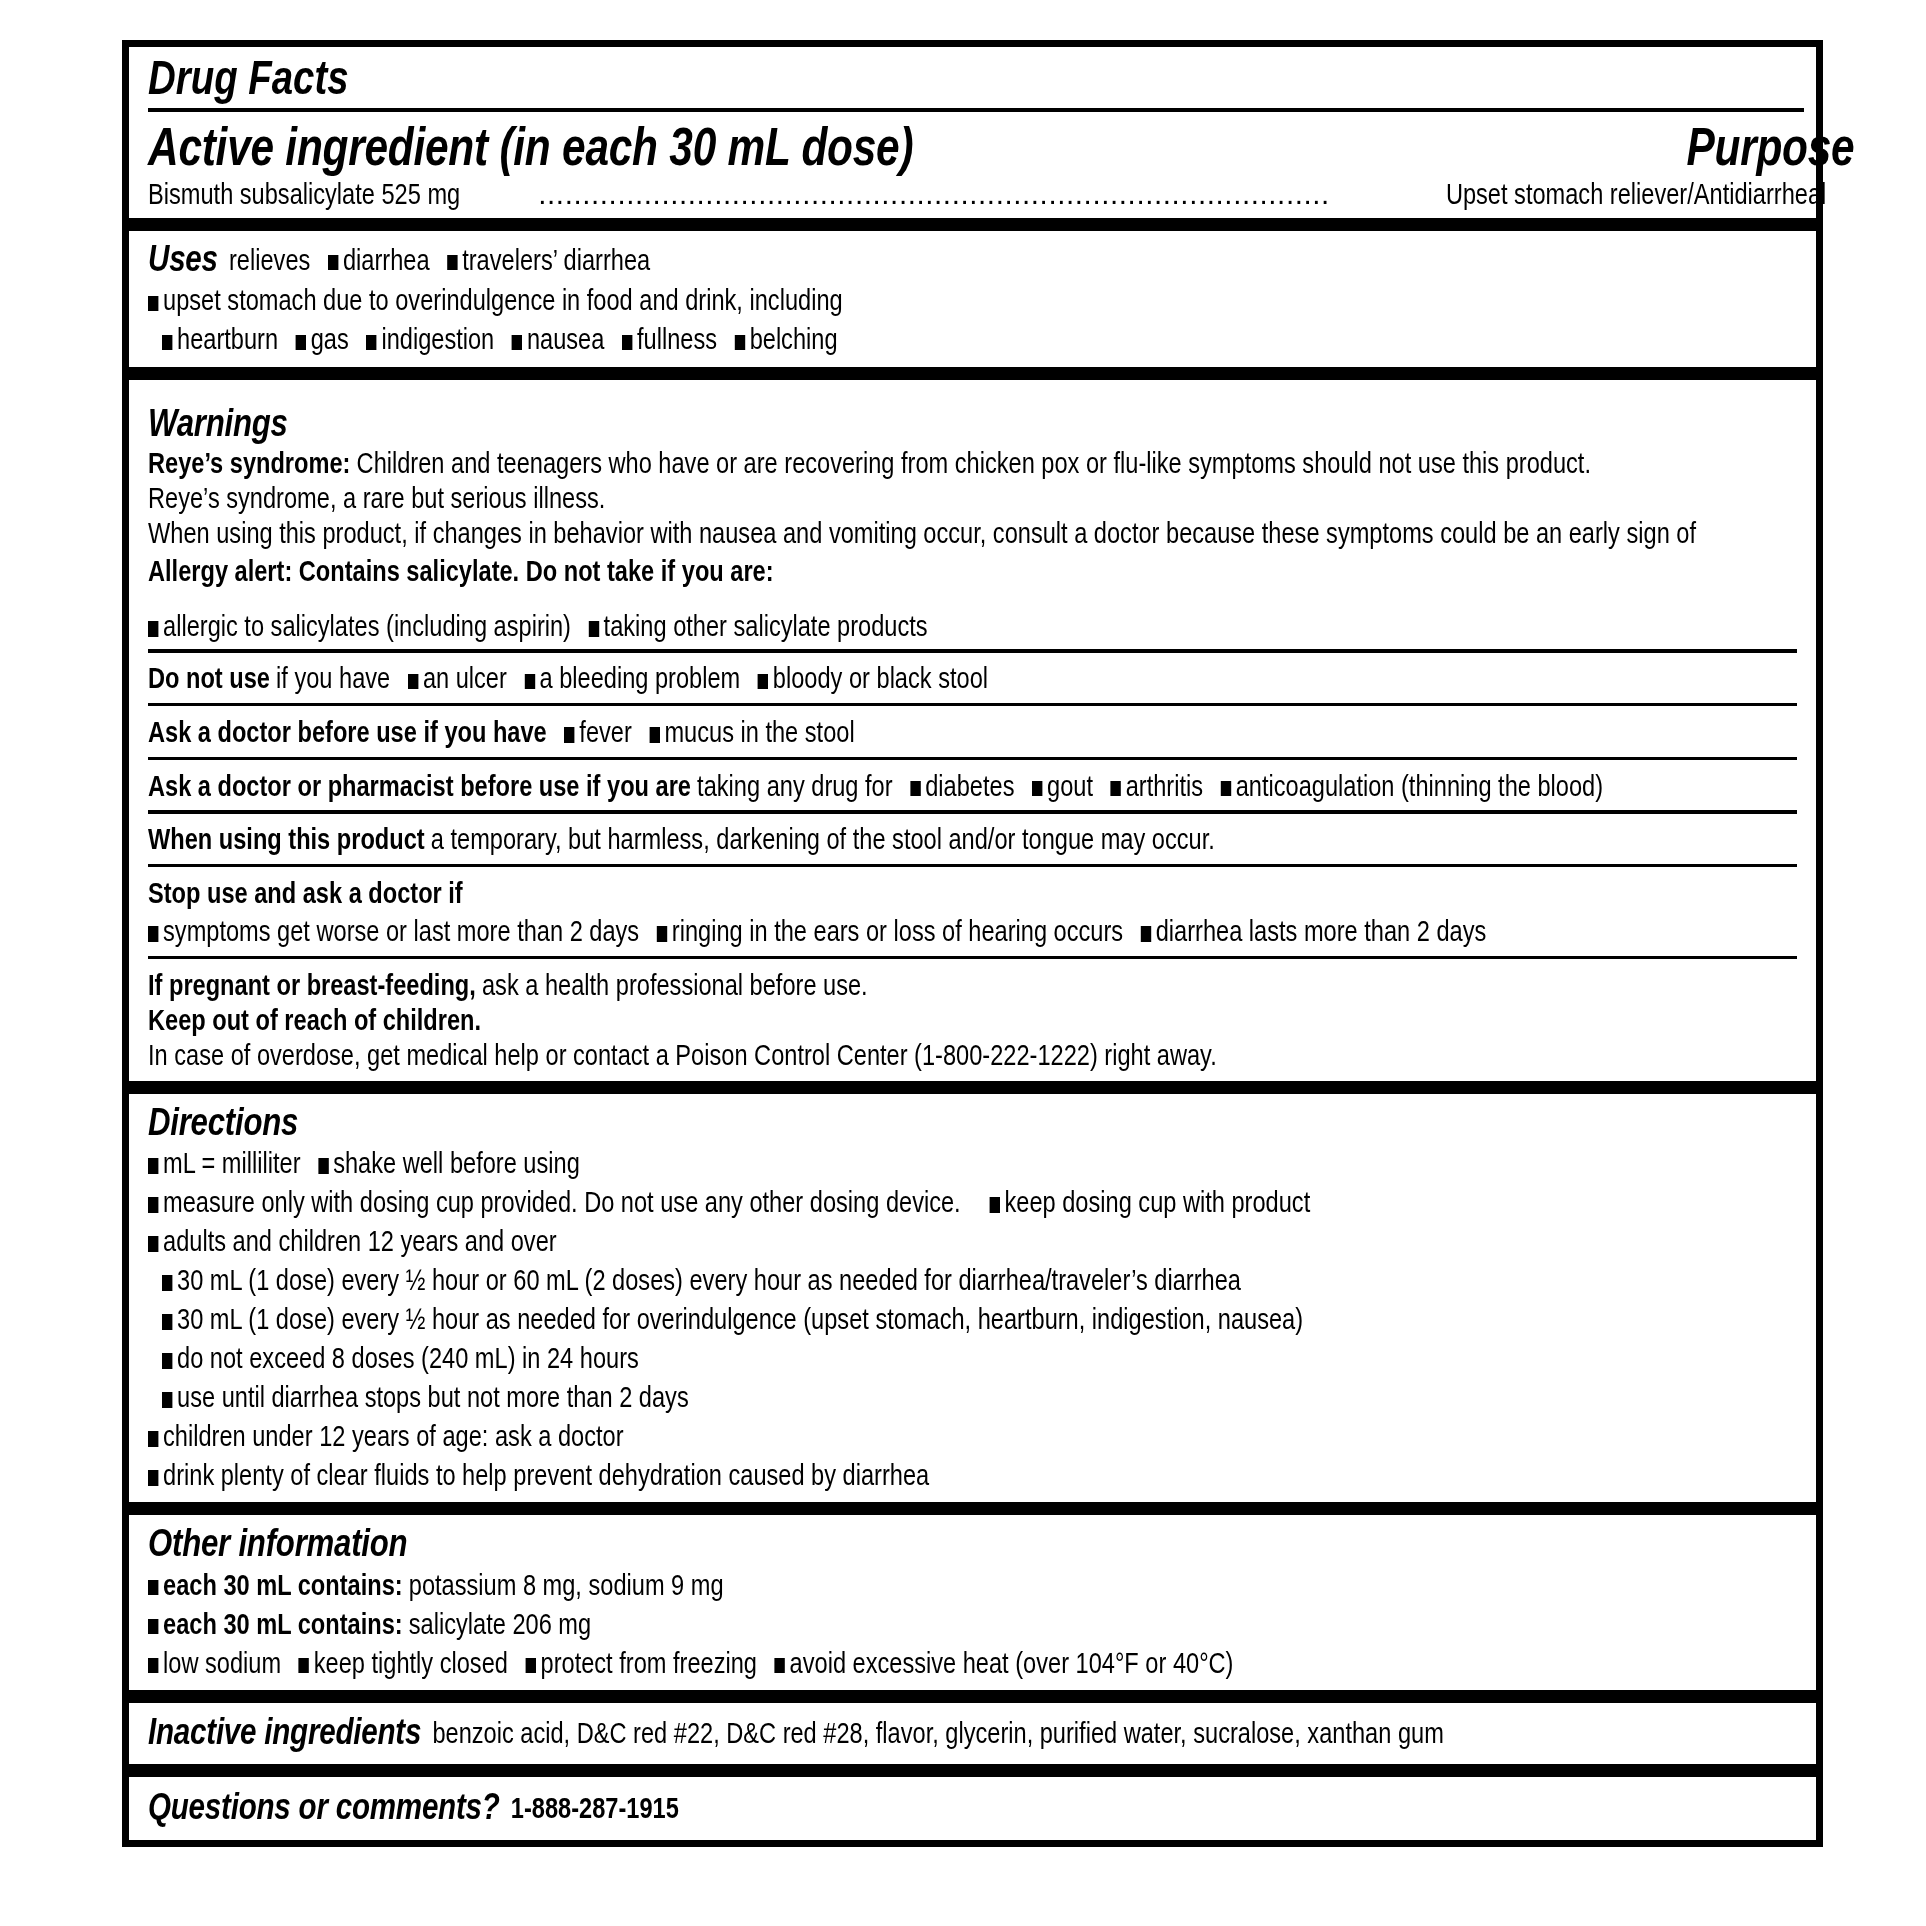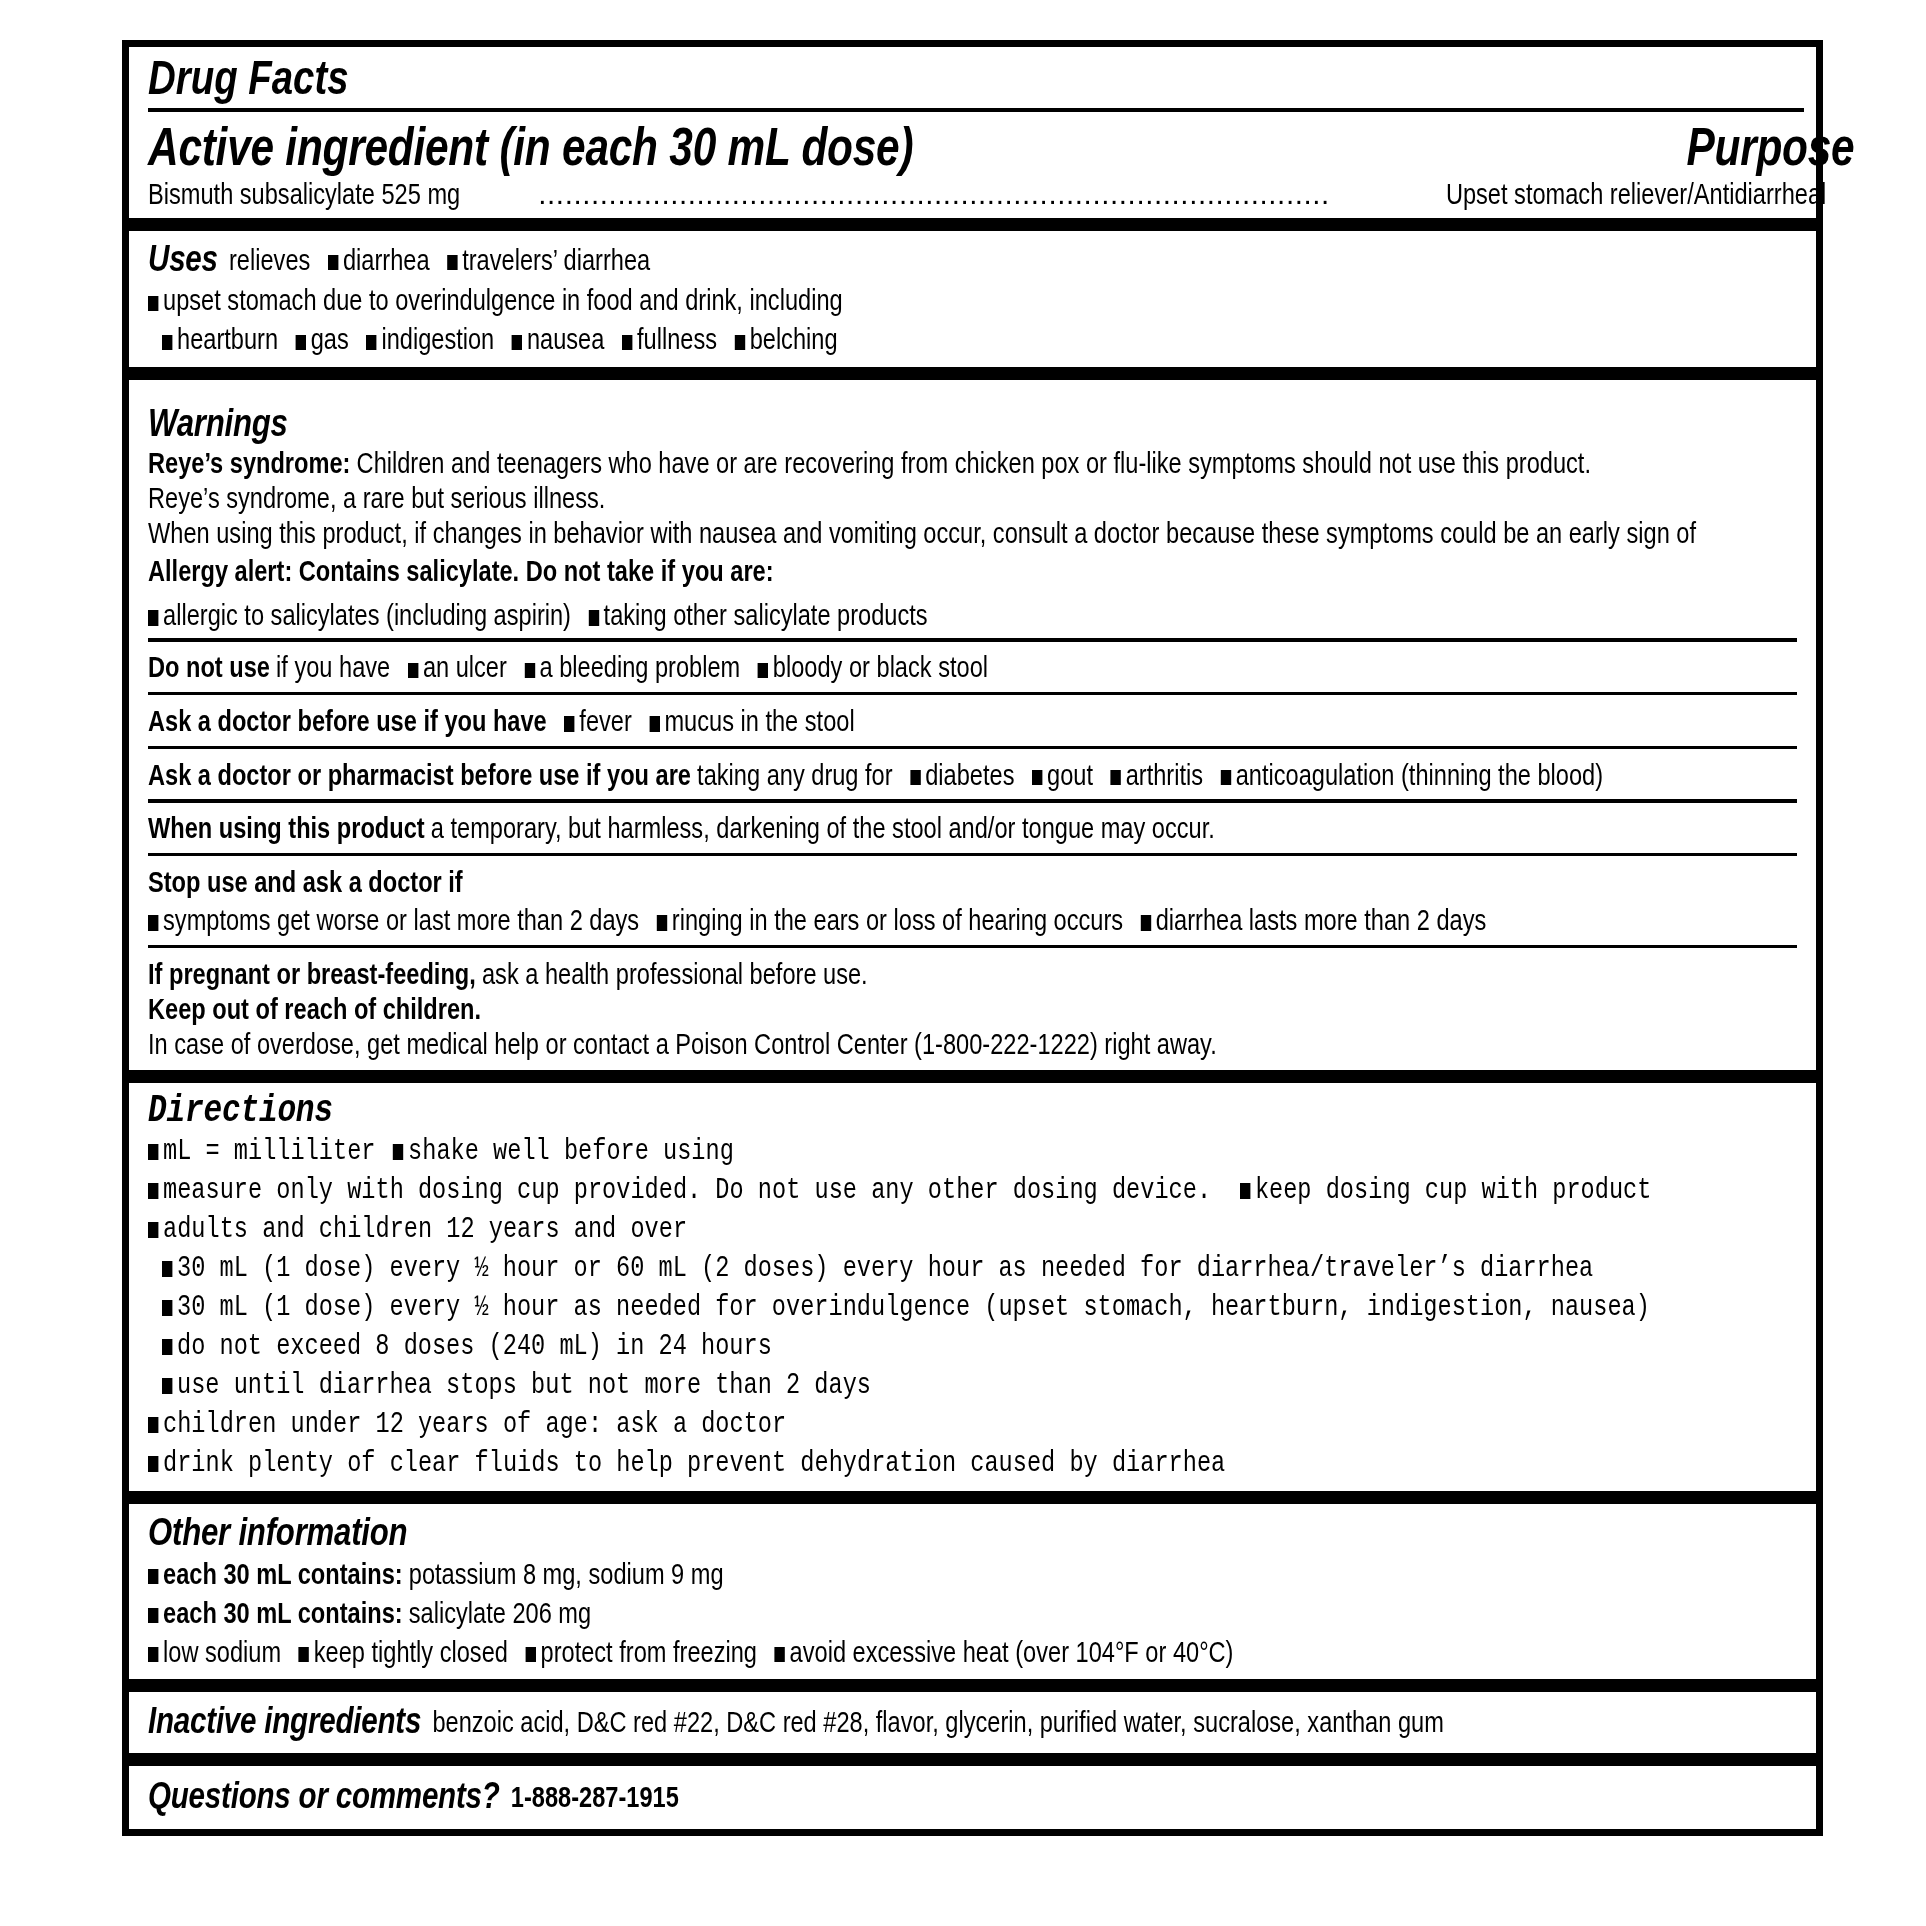--- a/index.html
+++ b/index.html
@@ -207,21 +207,21 @@
         <div style="line-height:1.20;">
           <span class="cond-wrap" style="display:block;">
             <span class="body-txt">When using this product, if changes in behavior with nausea and vomiting occur, consult a doctor because these symptoms could be an early sign of</span>
           </span>
         </div>
         <div style="line-height:1.20;margin-top:2.6px;">
           <span class="cond-wrap" style="display:block;">
             <span class="body-txt body-bold">Allergy alert: Contains salicylate. Do not take if you are:</span>
           </span>
         </div>
-        <div style="line-height:1.20;margin-top:9px;">
+        <div style="line-height:1.20;margin-top:20px;">
           <span class="cond-wrap" style="display:block;">
             <span class="bsq"></span><span class="body-txt">allergic to salicylates (including aspirin)</span><span class="sp-lg"></span><span class="bsq"></span><span class="body-txt">taking other salicylate products</span>
           </span>
         </div>
       </div>
 
       <div class="hair"></div>
 
       <div class="pad" style="padding-top:7.7px;padding-bottom:7.7px;">
         <span class="cond-wrap" style="display:block;line-height:1.20;">
@@ -274,21 +274,21 @@
           <span class="body-txt body-bold">Keep out of reach of children.</span>
         </span>
         <span class="cond-wrap" style="display:block;line-height:1.20;">
           <span class="body-txt">In case of overdose, get medical help or contact a Poison Control Center (1-800-222-1222) right away.</span>
         </span>
       </div>
     </div>
 
     <div class="bar"></div>
 
-    <div class="pad" style="padding-top:7.7px;padding-bottom:10.3px;font-family:Liberation Mono, monospace;">
+    <div class="pad" style="padding-top:7.7px;padding-bottom:10.3px;">
       <div class="sect-title" style="font-size:39px;">
         <span class="cond">Directions</span>
       </div>
       <span class="cond-wrap" style="display:block;line-height:1.22;margin-top:2.6px;">
         <span class="bsq"></span><span class="body-txt">mL = milliliter</span><span class="sp-lg"></span><span class="bsq"></span><span class="body-txt">shake well before using</span>
       </span>
       <span class="cond-wrap" style="display:block;line-height:1.22;margin-top:3.9px;">
         <span class="bsq"></span><span class="body-txt">measure only with dosing cup provided. Do not use any other dosing device.</span><span class="sp-lg"></span><span class="sp-md"></span><span class="bsq"></span><span class="body-txt">keep dosing cup with product</span>
       </span>
       <span class="cond-wrap" style="display:block;line-height:1.22;margin-top:3.9px;">

